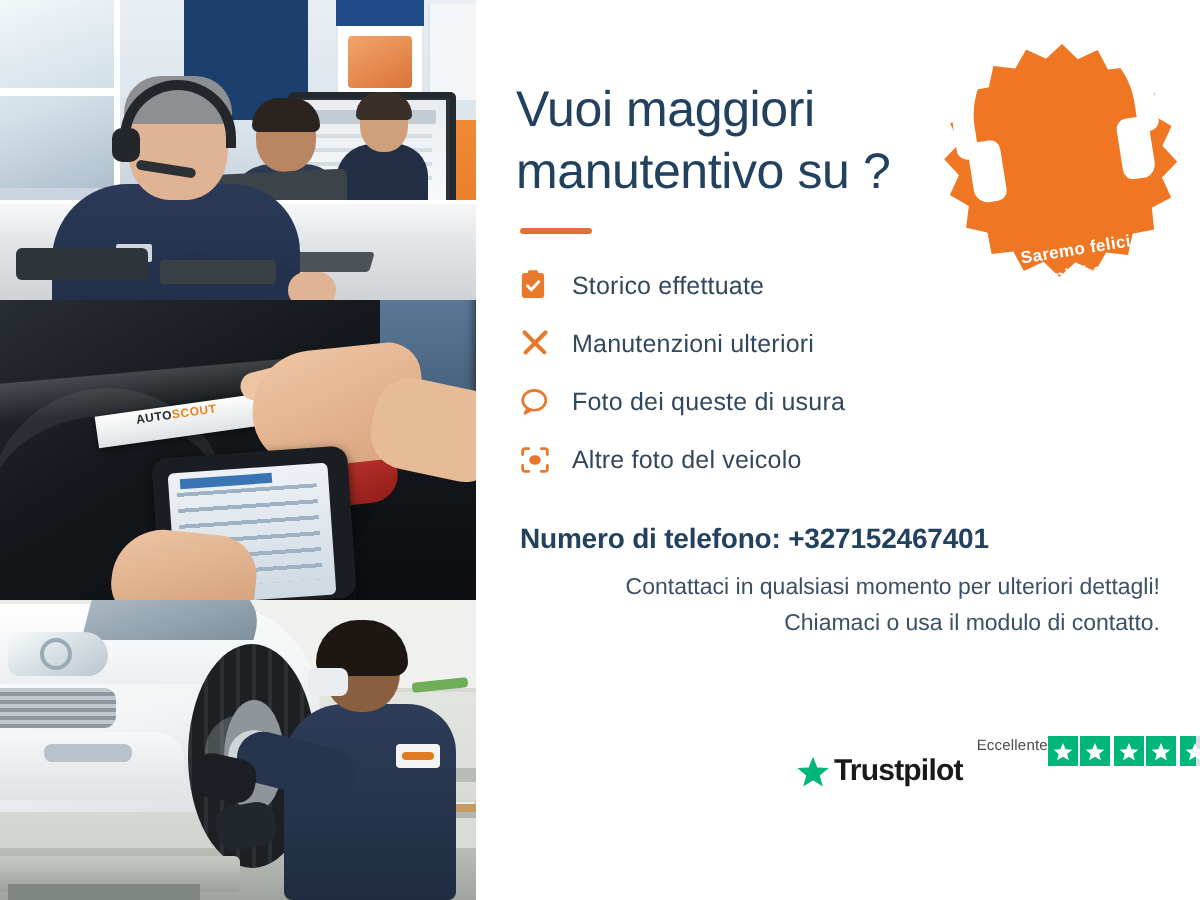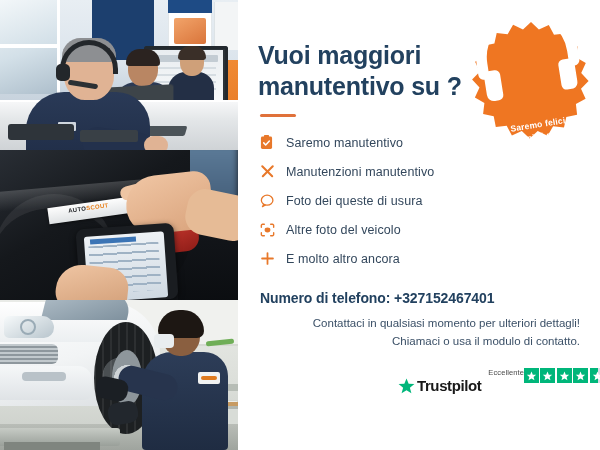--- a/index.html
+++ b/index.html
@@ -430,21 +430,21 @@
   
   .content {
     position:relative;
     flex:1; height:450px;
     background:#ffffff;
     padding:40px 20px 0 20px;
   }
 
   .headline {
     font-size:25px;
-    font-weight:bold;
+    font-weight:normal;
     line-height:1.22;
     color:#22415f;
     letter-spacing:-.2px;
     max-width:210px;
   }
   .rule {
     width:36px; height:3px;
     background:#e0713a;
     margin:13px 0 12px 2px;
     border-radius:2px;
@@ -715,32 +715,32 @@
     <ul class="features">
 
       <li class="feature">
         <span class="feature-icon">
           <svg width="13" height="15" viewBox="0 0 14 16">
             <rect x="1" y="1.5" width="12" height="13.5" rx="1.6" fill="#e8782a"></rect>
             <rect x="4.2" y="0" width="5.6" height="3" rx="1" fill="#e8782a"></rect>
             <path d="M4 8.4l2.1 2.2 4-4.3" stroke="#ffffff" stroke-width="1.6" fill="none" stroke-linecap="round" stroke-linejoin="round"></path>
           </svg>
         </span>
-        <span class="feature-label">Saremo manutentivo</span>
+        <span class="feature-label">Storico effettuate</span>
       </li>
 
       <li class="feature">
         <span class="feature-icon">
           <svg width="15" height="15" viewBox="0 0 16 16" fill="none" stroke="#e8782a" stroke-width="2.2" stroke-linecap="round">
             <path d="M2.4 2.4L13 13"></path>
             <path d="M13.6 2.4L3 13"></path>
             <circle cx="8" cy="7.8" r="1.1" fill="#e8782a" stroke="none"></circle>
           </svg>
         </span>
-        <span class="feature-label">Manutenzioni manutentivo</span>
+        <span class="feature-label">Manutenzioni ulteriori</span>
       </li>
 
       <li class="feature">
         <span class="feature-icon">
           <svg width="15" height="14" viewBox="0 0 16 15" fill="none" stroke="#e8782a" stroke-width="1.4">
             <ellipse cx="7.6" cy="6.6" rx="6.2" ry="5.3"></ellipse>
             <path d="M4.2 10.6L2.6 13.6l3.6-2.1" stroke-linejoin="round"></path>
           </svg>
         </span>
         <span class="feature-label">Foto dei queste di usura</span>
@@ -752,29 +752,20 @@
             <path d="M1.4 4.6V2.6a1.2 1.2 0 0 1 1.2-1.2h2"></path>
             <path d="M14.6 4.6V2.6a1.2 1.2 0 0 0-1.2-1.2h-2"></path>
             <path d="M1.4 10.4v2a1.2 1.2 0 0 0 1.2 1.2h2"></path>
             <path d="M14.6 10.4v2a1.2 1.2 0 0 1-1.2 1.2h-2"></path>
             <ellipse cx="8" cy="7.5" rx="3.1" ry="2.6" fill="#e8782a" stroke="none"></ellipse>
           </svg>
         </span>
         <span class="feature-label">Altre foto del veicolo</span>
       </li>
 
-      <li class="feature">
-        <span class="feature-icon">
-          <svg width="15" height="15" viewBox="0 0 16 16" fill="none" stroke="#e8782a" stroke-width="1.9" stroke-linecap="round">
-            <path d="M8 2.2v11.6"></path>
-            <path d="M2.2 8h11.6"></path>
-          </svg>
-        </span>
-        <span class="feature-label">E molto altro ancora</span>
-      </li>
 
     </ul>
 
     <div class="phone">Numero di telefono: +327152467401</div>
 
     <div class="contact">
       <span>Contattaci in qualsiasi momento per ulteriori dettagli!</span><br>
       <span>Chiamaci o usa il modulo di contatto.</span>
     </div>
 

